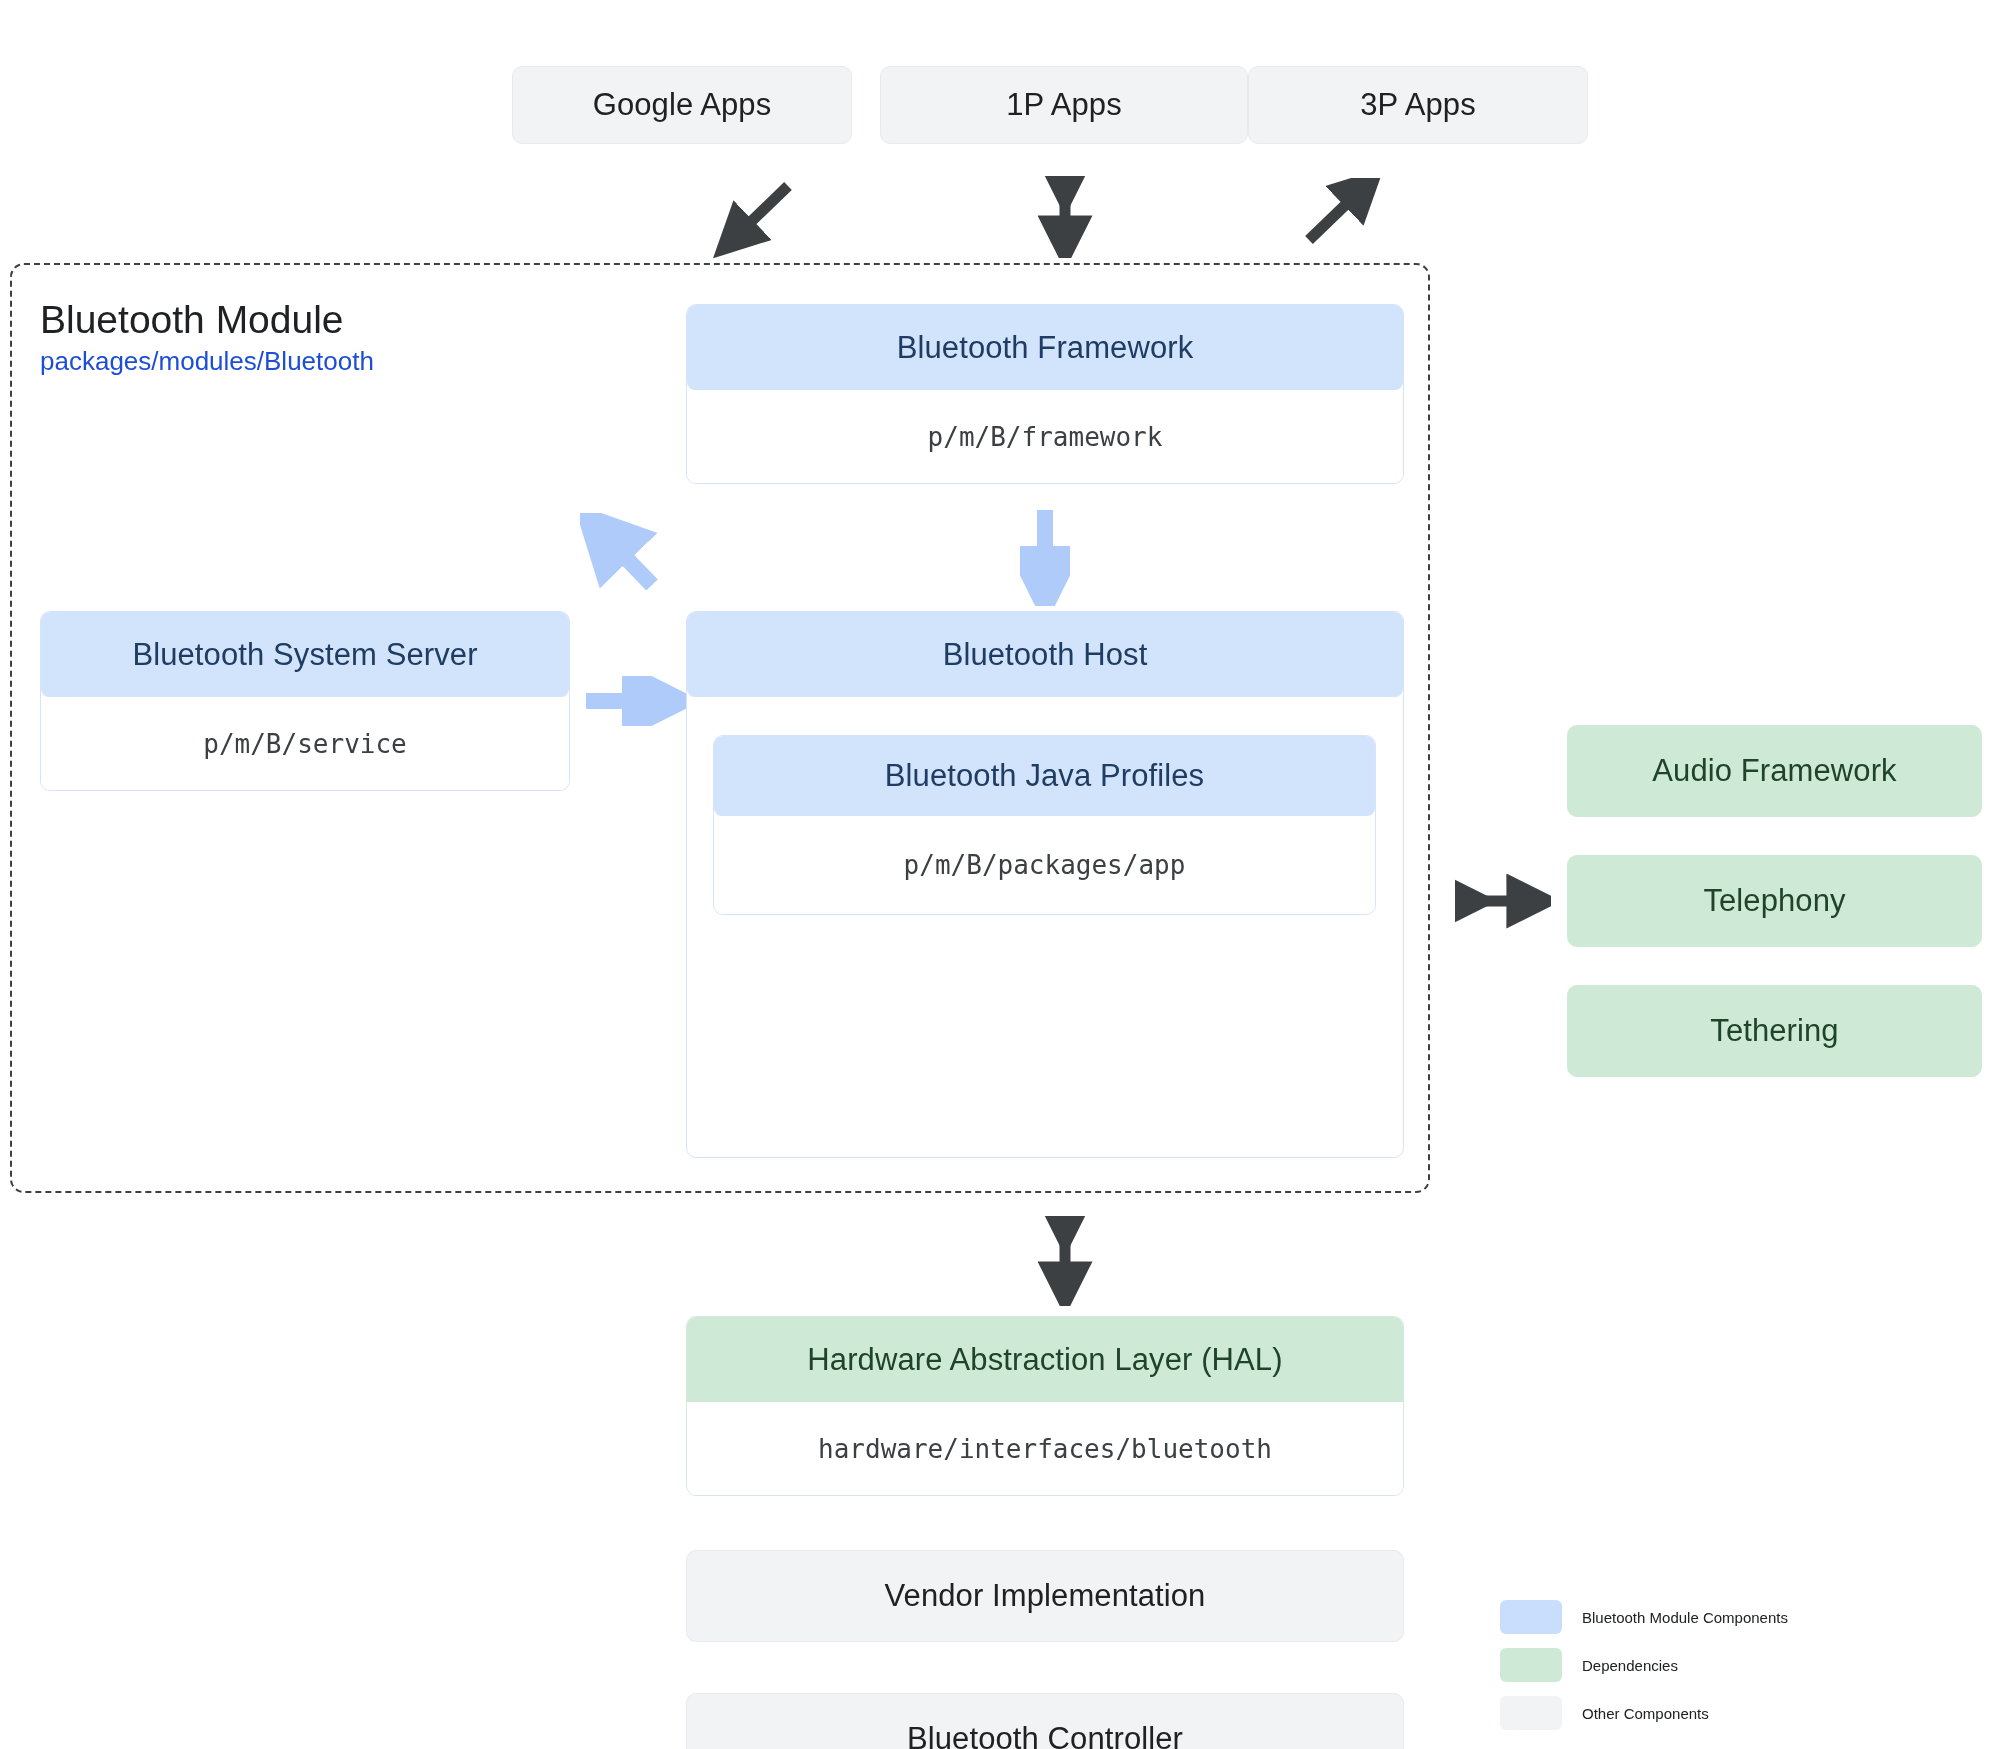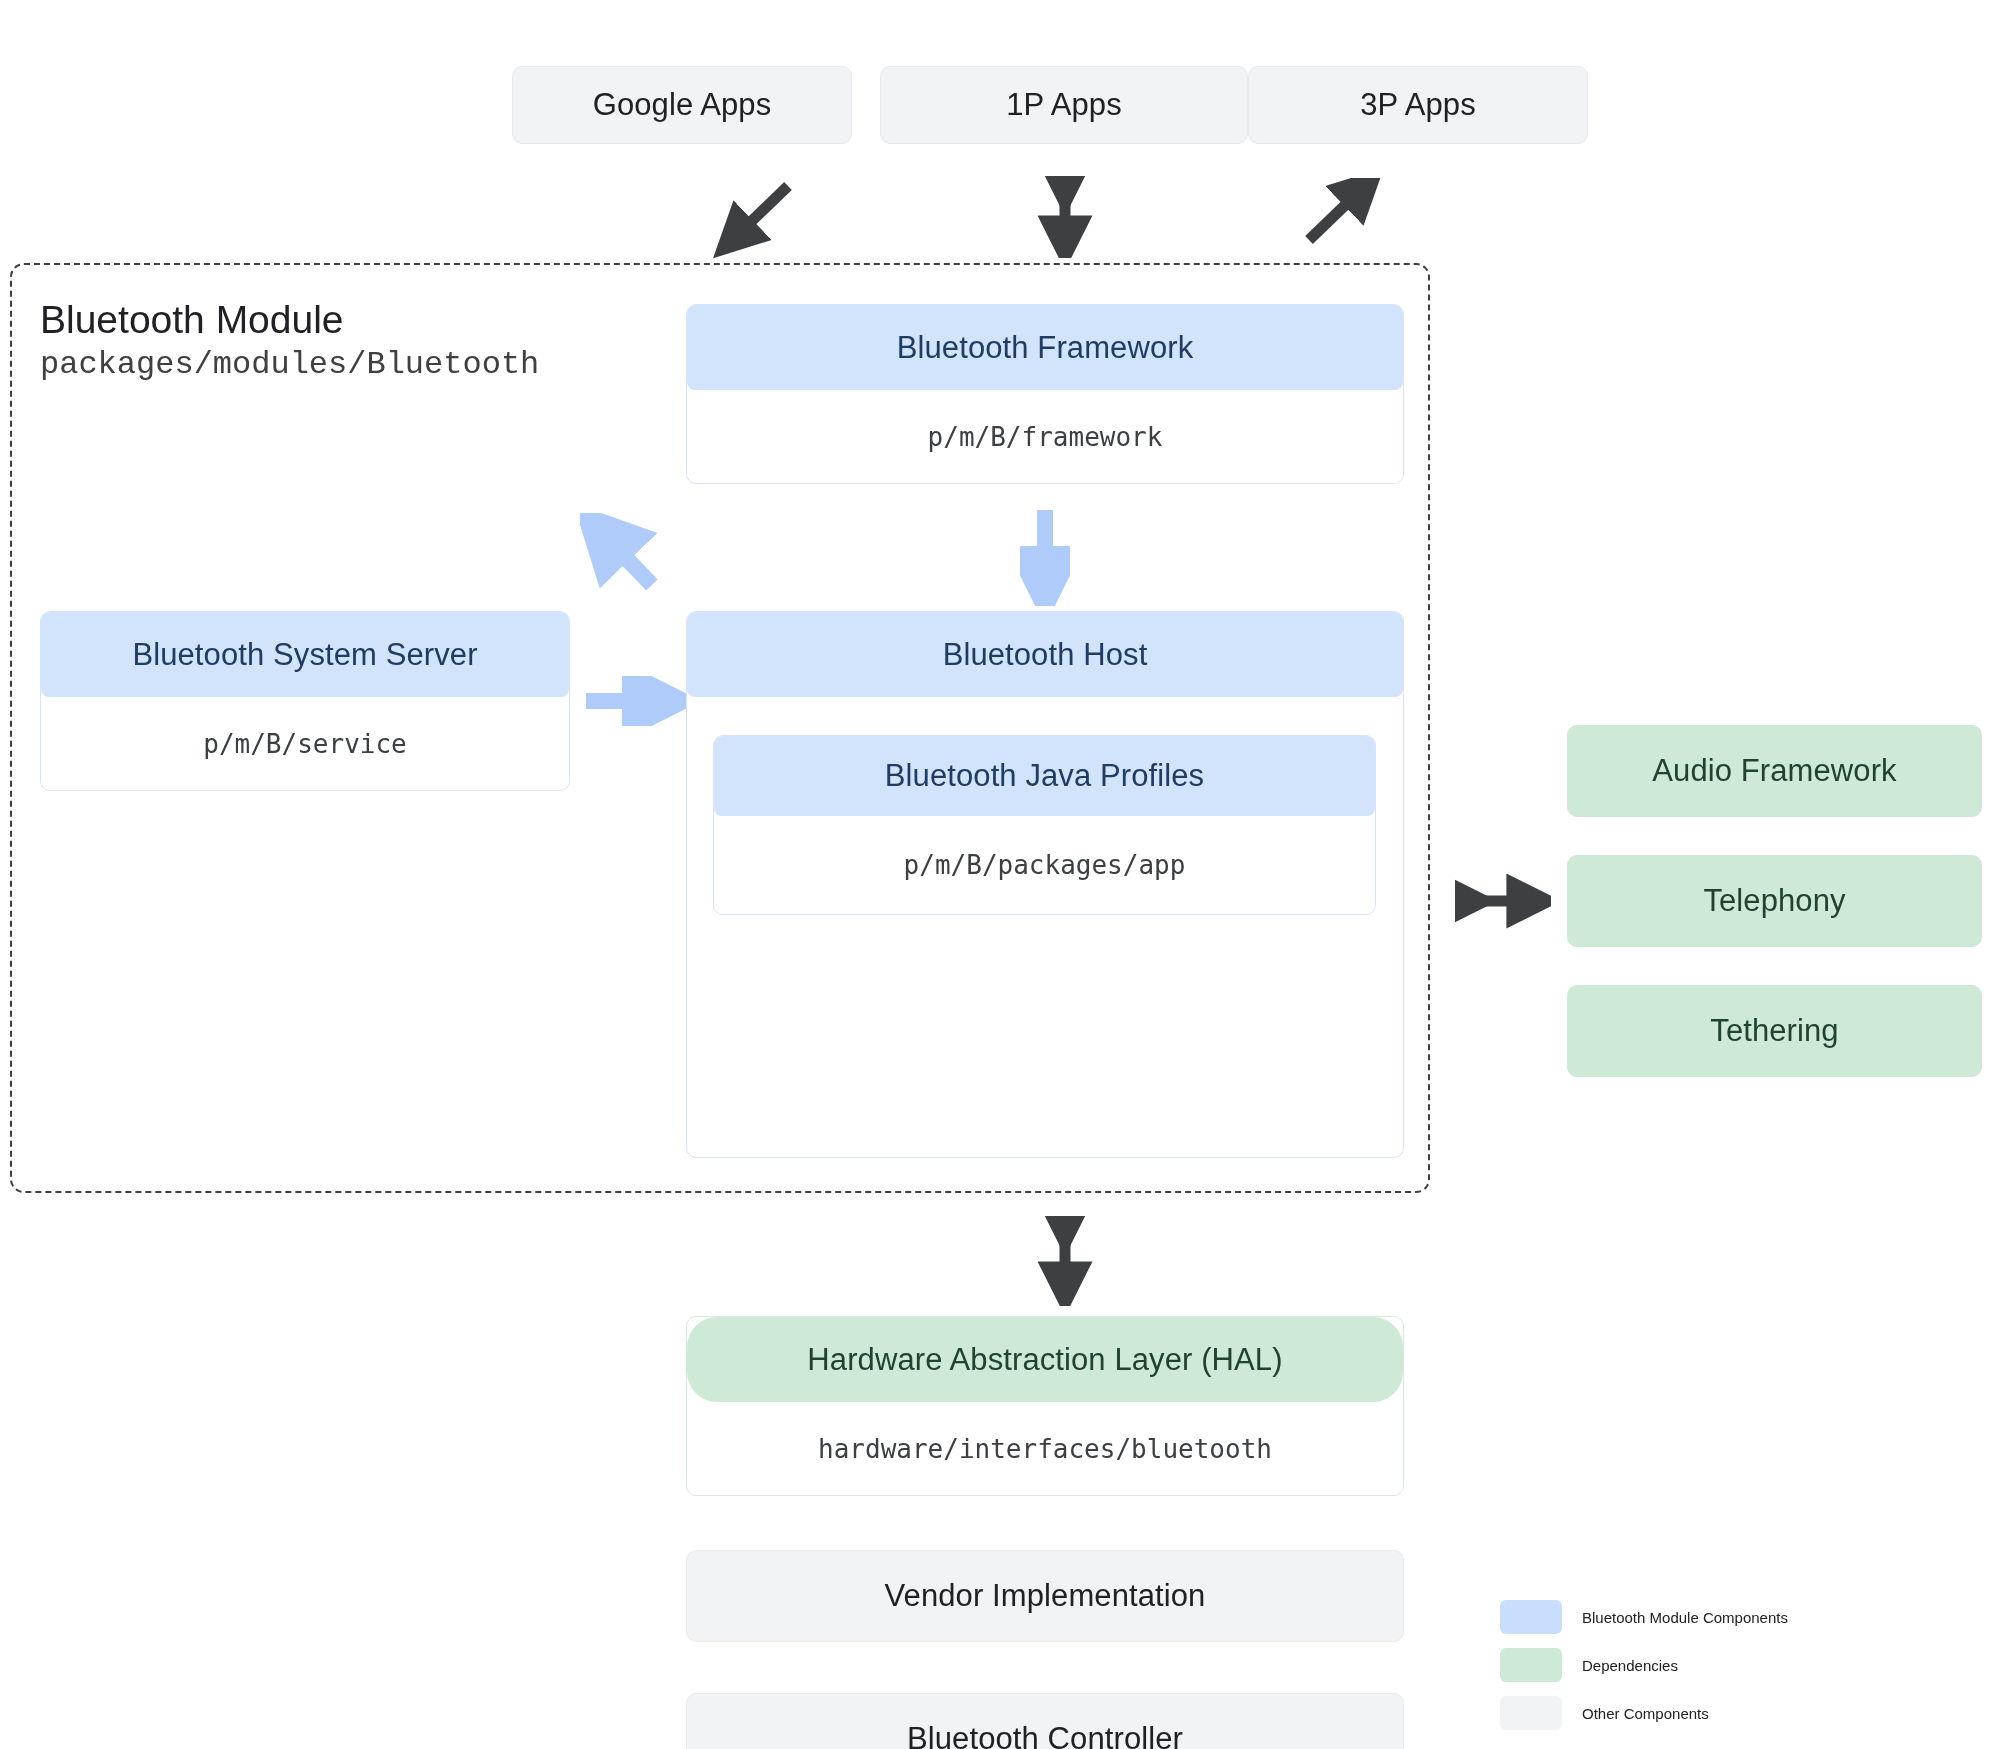--- a/index.html
+++ b/index.html
@@ -88,23 +88,23 @@
     border-radius: 14px;
   }
   .module-label {
     position: absolute;
     font-size: 39px;
     color: #202124;
     white-space: nowrap;
   }
   .module-sub {
     position: absolute;
-    font-family: Liberation Mono, monospace;
-    font-size: 32px;
-    color: #404040;
+    font-family: Liberation Sans, sans-serif;
+    font-size: 26px;
+    color: #1d4ed8;
     white-space: nowrap;
   }
 
   .arrow { position: absolute; }
 
   
   .legend { position: absolute; }
   .legend-row {
     display: flex;
     align-items: center;
@@ -252,21 +252,21 @@
         <path d="M0,0 L5,2.5 L0,5 z" fill="#3c4043"></path>
       </marker>
       <marker id="ah-dark5b" markerWidth="5" markerHeight="5" refX="2.6" refY="2.5" orient="auto">
         <path d="M0,0 L5,2.5 L0,5 z" fill="#3c4043"></path>
       </marker>
     </defs>
     <line x1="30" y1="14" x2="30" y2="74" stroke="#3c4043" stroke-width="11" marker-start="url(#ah-dark5b)" marker-end="url(#ah-dark5)"></line>
   </svg>
 
   <div class="box green-wrap" style="left:686px; top:1268px; width:718px; height:180px;">
-    <div class="title green-head" style="height:85px;border-radius:30px;">Hardware Abstraction Layer (HAL)</div>
+    <div class="title green-head" style="height:85px;">Hardware Abstraction Layer (HAL)</div>
     <div class="path" style="flex:1;">hardware/interfaces/bluetooth</div>
   </div>
 
   <div class="box grey" style="left:686px; top:1502px; width:718px; height:92px;">
     <div class="title" style="height:100%;">Vendor Implementation</div>
   </div>
 
   <div class="box grey" style="left:686px; top:1645px; width:718px; height:92px;">
     <div class="title" style="height:100%;">Bluetooth Controller</div>
   </div>

